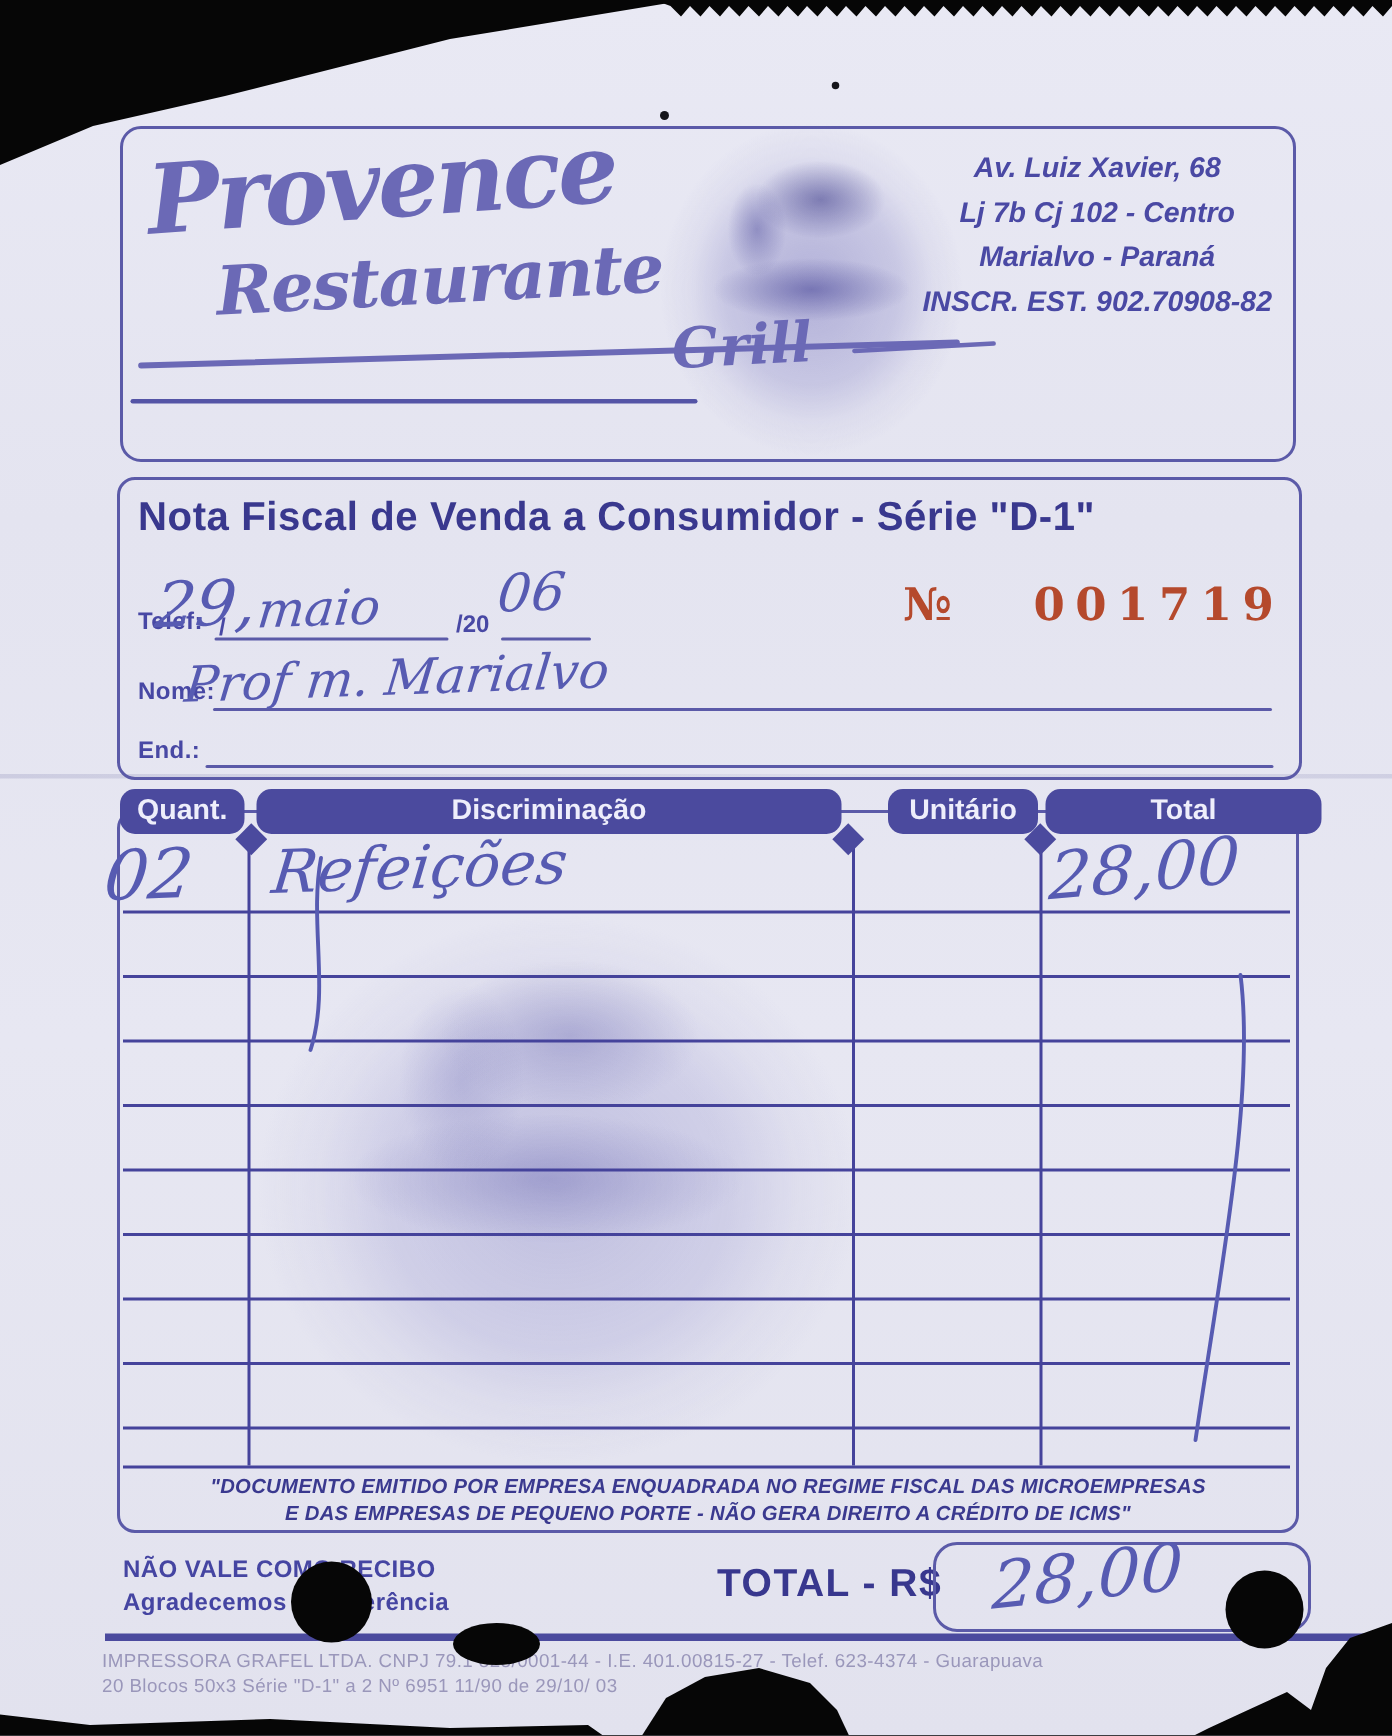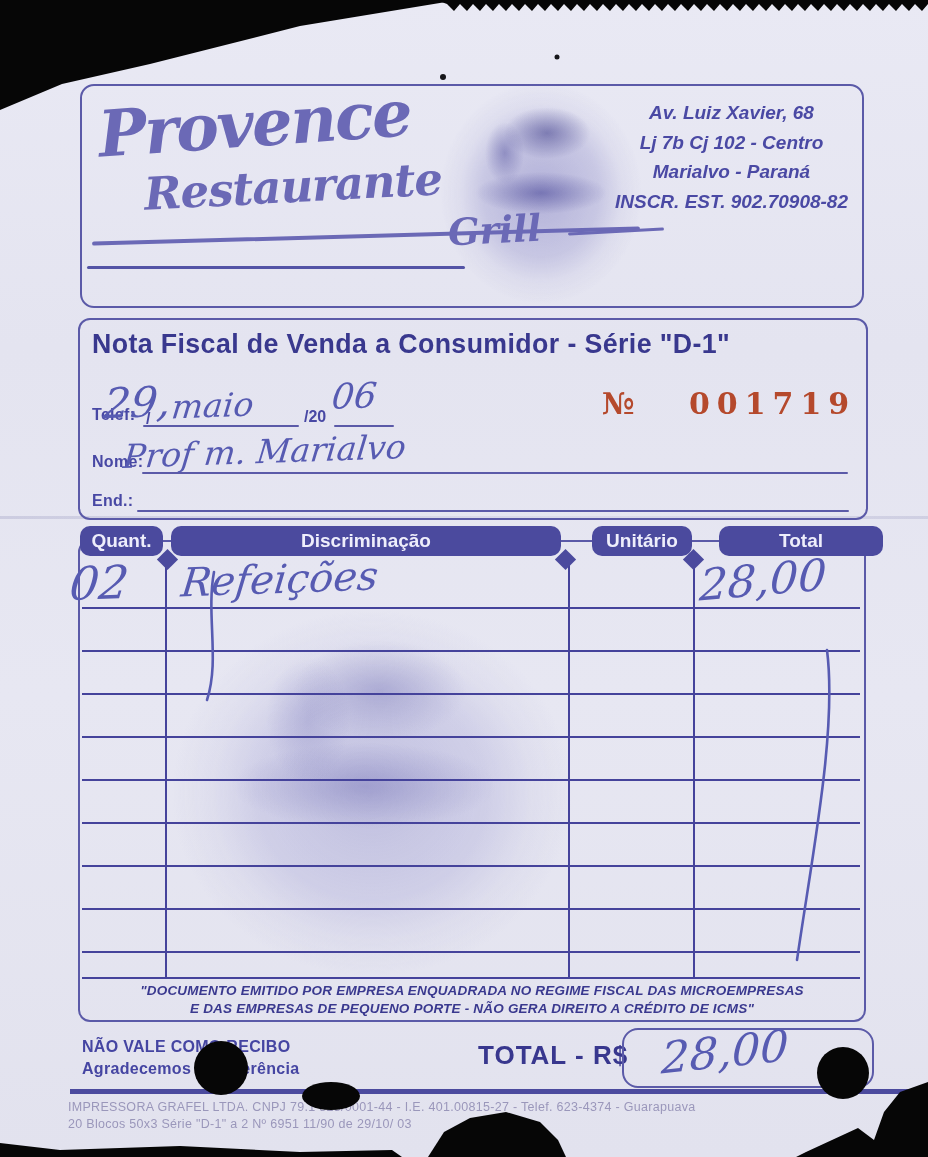--- a/index.html
+++ b/index.html
@@ -105,21 +105,21 @@
     <div class="hand" style="left:44px;top:112px;font-size:33px;">Prof m. Marialvo</div>
 
     <div class="flabel" style="left:12px;top:172px;">End.:</div>
     <div class="fline" style="left:57px;top:190px;width:712px;"></div>
     <div class="hand" style="left:120px;top:168px;font-size:20px;"></div>
   </div>
 
   <div class="pill" style="left:80px;width:83px;">Quant.</div>
   <div class="pill" style="left:171px;width:390px;">Discriminação</div>
   <div class="pill" style="left:592px;width:100px;">Unitário</div>
-  <div class="pill" style="left:697px;width:164px;margin-left:22px;">Total</div>
+  <div class="pill" style="left:697px;width:184px;">Total</div>
   <div class="diamond" style="left:160px;top:552px;"></div>
   <div class="diamond" style="left:558px;top:552px;"></div>
   <div class="diamond" style="left:686px;top:552px;"></div>
 
   <div class="box" style="left:78px;top:540px;width:784px;height:478px;border-radius:12px;">
 
     <div class="vignette ship-table"></div>
 
     <div class="vgrid" style="left:85px;top:16px;height:419px;"></div>
     <div class="vgrid" style="left:488px;top:16px;height:419px;"></div>

